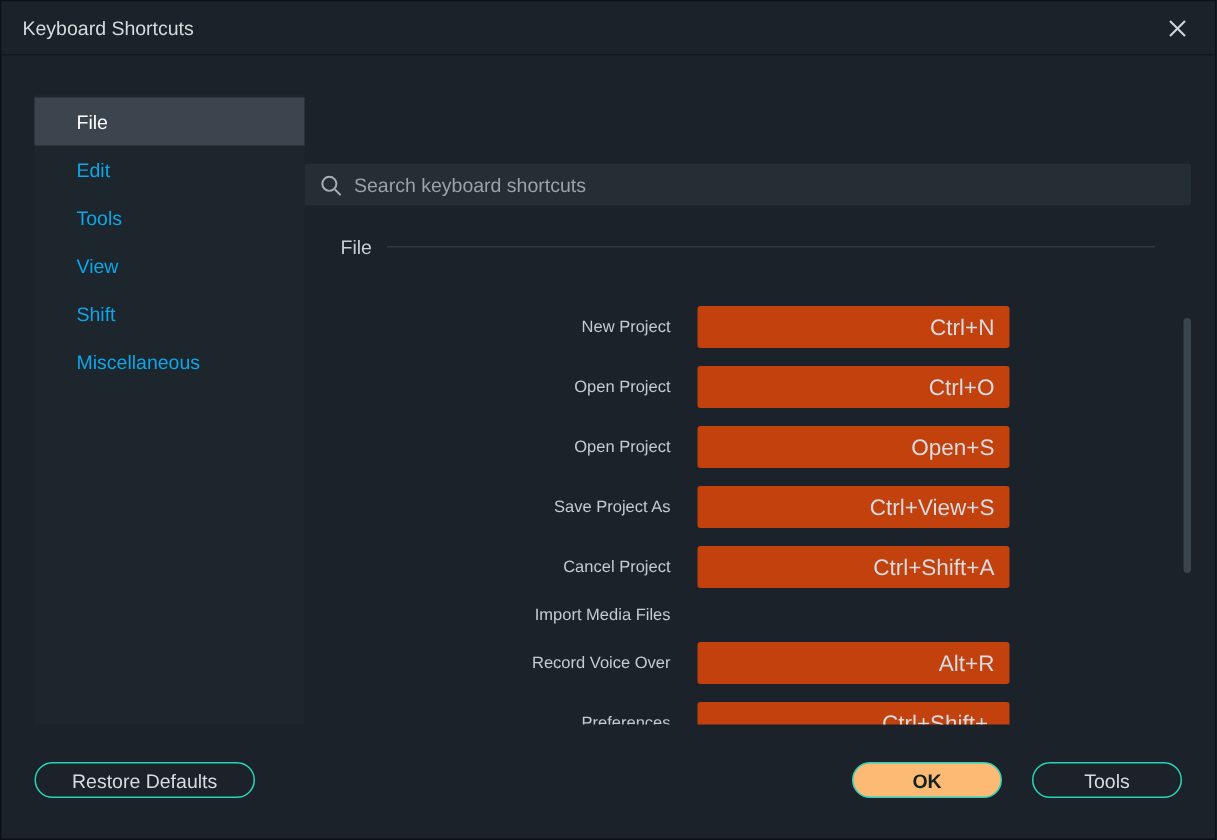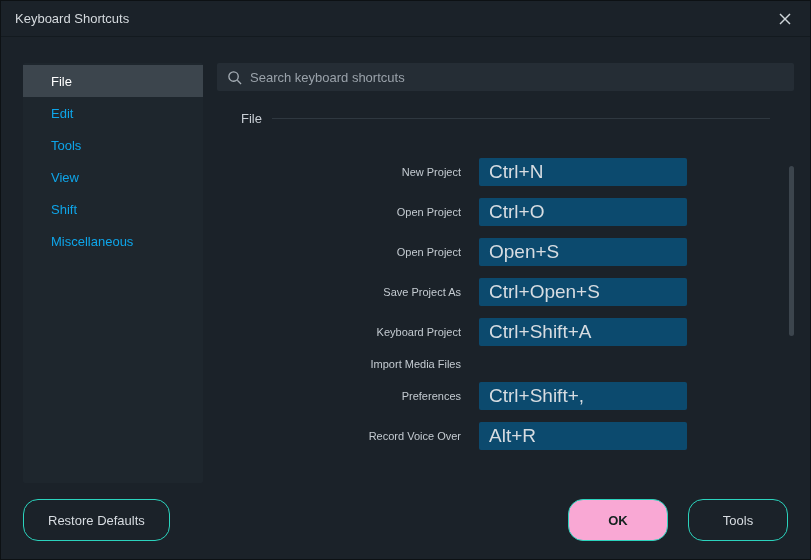--- a/index.html
+++ b/index.html
@@ -24,42 +24,42 @@
       border-bottom: 1px solid #131a1f;
     }
     .titlebar-title { color: #d5dade; font-size: 13px; }
     .close-btn {
       width: 22px; height: 22px;
       display: flex; align-items: center; justify-content: center;
       cursor: pointer; color: #cfd5da;
     }
     .close-btn svg { width: 12px; height: 12px; }
     .body {
-      flex: 1; display: flex; padding: 26px 16px 10px 22px; gap: 14px; min-height: 0;
+      flex: 1; display: flex; padding: 26px 16px 10px 22px; min-height: 0;
     }
     .sidebar {
       width: 180px; flex: 0 0 180px;
       background: #1e262d;
       border-radius: 2px;
       padding: 2px 0;
       display: flex; flex-direction: column;
     }
     .sidebar-item {
       height: 32px; display: flex; align-items: center;
       padding: 0 28px; color: #0ea5e9; cursor: pointer;
     }
     .sidebar-item.active {
       background: #3c454d; color: #ffffff; font-weight: 500;
     }
     .main {
       flex: 1; display: flex; flex-direction: column; min-width: 0; position: relative;
     }
     .searchbar {
       height: 28px; background: #252d35; border-radius: 2px;
-      display: flex; align-items: center; padding: 0 10px; gap: 8px;
+      display: flex; align-items: center; padding: 0 10px; gap: 8px; margin-top: 46px;
     }
     .search-icon { width: 15px; height: 15px; flex: 0 0 15px; color: #a7afb7; }
     .search-input {
       flex: 1; background: transparent; border: none; outline: none;
       color: #cfd5da; font-size: 13px;
     }
     .search-input::placeholder { color: #9aa2aa; }
     .section {
       margin-top: 20px;
     }
@@ -82,36 +82,37 @@
       padding: 22px 24px 0 12px;
       display: flex; flex-direction: column; gap: 12px;
     }
     .row {
       display: flex; align-items: center; gap: 18px;
     }
     .row-label {
       flex: 0 0 232px; text-align: right; color: #c4cbd1; font-size: 11px;
     }
     .row-input {
-      width: 208px; height: 28px; background: #0c4a6e; border-radius: 2px;
+      width: 208px; height: 28px; background: #c2410c; border-radius: 2px;
       display: flex; align-items: center; padding: 0 10px; color: #d7dce1;
-      font-size: 19px;
+      font-size: 15px;
+      justify-content: flex-end;
     }
     .footer {
       height: 66px; display: flex; align-items: center; justify-content: space-between;
       padding: 0 22px 12px 22px;
     }
     .btn {
-      height: 42px; border-radius: 15px; padding: 0 24px;
+      height: 24px; border-radius: 15px; padding: 0 24px;
       display: flex; align-items: center; justify-content: center;
       font-size: 13px; cursor: pointer; user-select: none;
       border: 1.5px solid #2bd3bd; color: #d7dce1; background: transparent;
       min-width: 100px;
     }
-    .btn.primary { background: #f9a8d4; color: #13221f; font-weight: 600; border-color: #2bd3bd; }
+    .btn.primary { background: #fdba74; color: #13221f; font-weight: 600; border-color: #2bd3bd; }
     .footer-right { display: flex; gap: 20px; }
     .btn.restore { min-width: 134px; }
   </style>
 </head>
 <body>
 
 <div class="window">
 
   <div class="titlebar">
     <div class="titlebar-title">Keyboard Shortcuts</div>
@@ -183,46 +184,46 @@
           <div class="row">
             <div class="row-label">Open Project</div>
             <div class="row-input">
               <span>Open+S</span>
             </div>
           </div>
 
           <div class="row">
             <div class="row-label">Save Project As</div>
             <div class="row-input">
-              <span>Ctrl+Open+S</span>
-            </div>
-          </div>
-
-          <div class="row">
-            <div class="row-label">Keyboard Project</div>
+              <span>Ctrl+View+S</span>
+            </div>
+          </div>
+
+          <div class="row">
+            <div class="row-label">Cancel Project</div>
             <div class="row-input">
               <span>Ctrl+Shift+A</span>
             </div>
           </div>
 
           <div class="row">
             <div class="row-label">Import Media Files</div>
           </div>
 
           <div class="row">
+            <div class="row-label">Record Voice Over</div>
+            <div class="row-input">
+              <span>Alt+R</span>
+            </div>
+          </div>
+
+          <div class="row">
             <div class="row-label">Preferences</div>
             <div class="row-input">
               <span>Ctrl+Shift+,</span>
-            </div>
-          </div>
-
-          <div class="row">
-            <div class="row-label">Record Voice Over</div>
-            <div class="row-input">
-              <span>Alt+R</span>
             </div>
           </div>
 
         </div>
         <div class="scroll-thumb"></div>
       </div>
 
     </div>
   </div>
 

